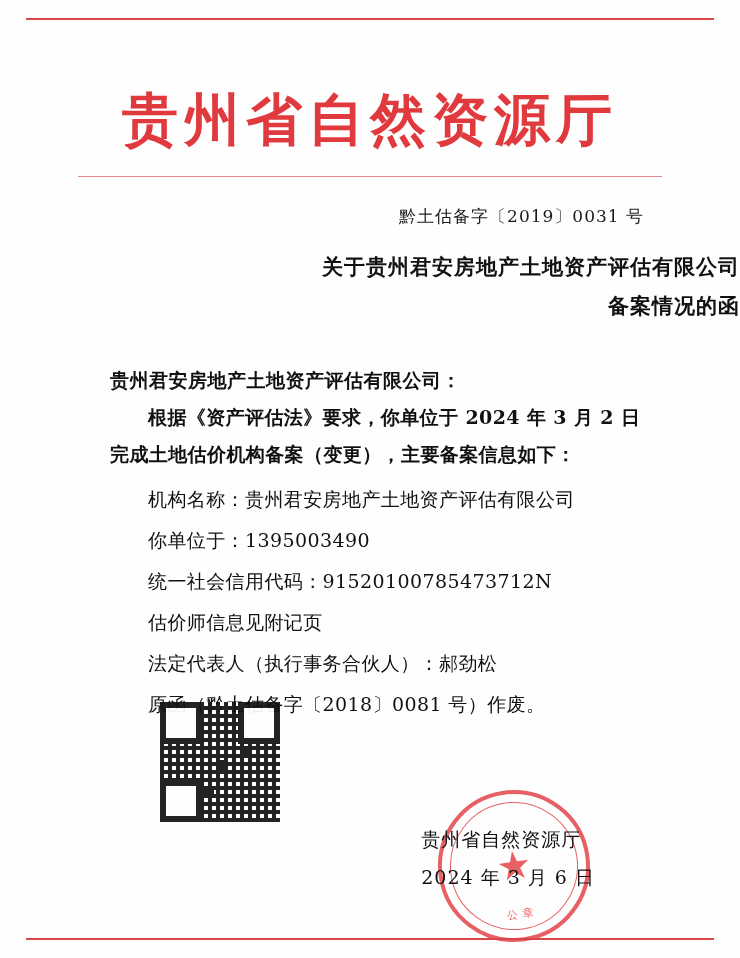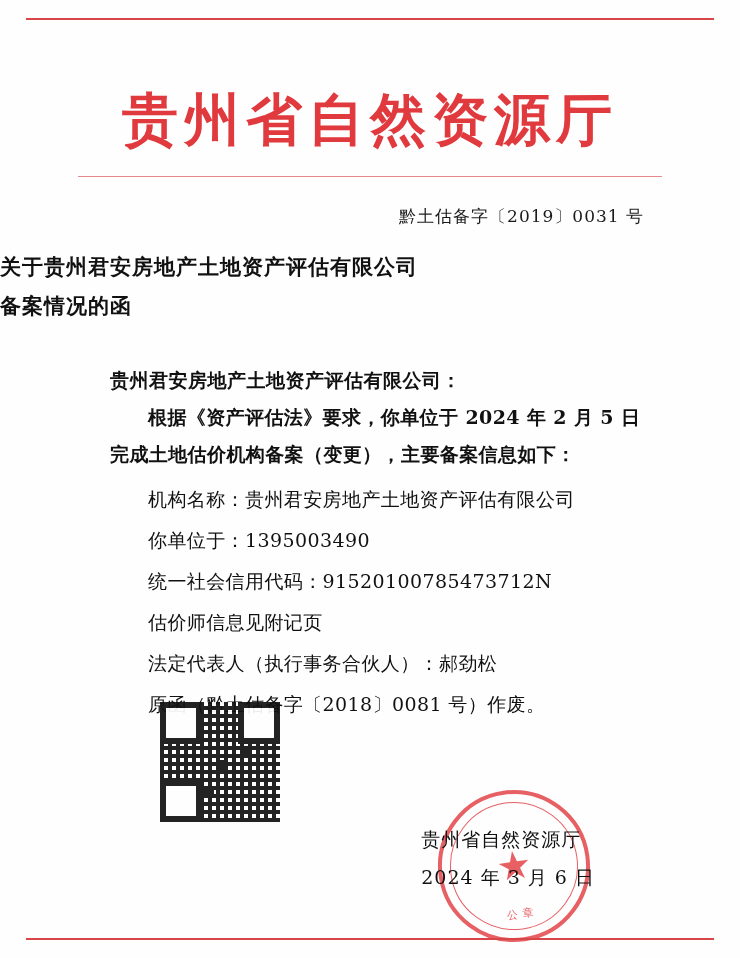--- a/index.html
+++ b/index.html
@@ -77,21 +77,21 @@
     color: #1a1a1a;
     font-family: "DejaVu Serif", "Liberation Serif", serif;
   }
 
   
   .subject {
     position: absolute;
     left: 0;
     right: 0;
     top: 248px;
-    text-align: left;
+    text-align: right;
     font-weight: bold;
     font-size: 21px;
     line-height: 1.85;
     letter-spacing: 1px;
     color: #111111;
     font-family: "DejaVu Serif", "Liberation Serif", serif;
   }
   .subject .line { display: block; }
 
   
@@ -230,21 +230,21 @@
 
   <div class="doc-number">黔土估备字〔2019〕0031 号</div>
 
   <div class="subject">
     <span class="line">关于贵州君安房地产土地资产评估有限公司</span>
     <span class="line">备案情况的函</span>
   </div>
 
   <div class="body-block">
     <div class="salutation">贵州君安房地产土地资产评估有限公司：</div>
-    <div class="para">根据《资产评估法》要求，你单位于 2024 年 2 月 5 日完成土地估价机构备案（变更），主要备案信息如下：</div>
+    <div class="para">根据《资产评估法》要求，你单位于 2024 年 3 月 2 日完成土地估价机构备案（变更），主要备案信息如下：</div>
     <div class="info-list">
       <div class="info-item">
         <span class="label">机构名称：</span><span class="value">贵州君安房地产土地资产评估有限公司</span>
       </div>
       <div class="info-item">
         <span class="label">你单位于：</span><span class="value">1395003490</span>
       </div>
       <div class="info-item">
         <span class="label">统一社会信用代码：</span><span class="value">91520100785473712N</span>
       </div>

